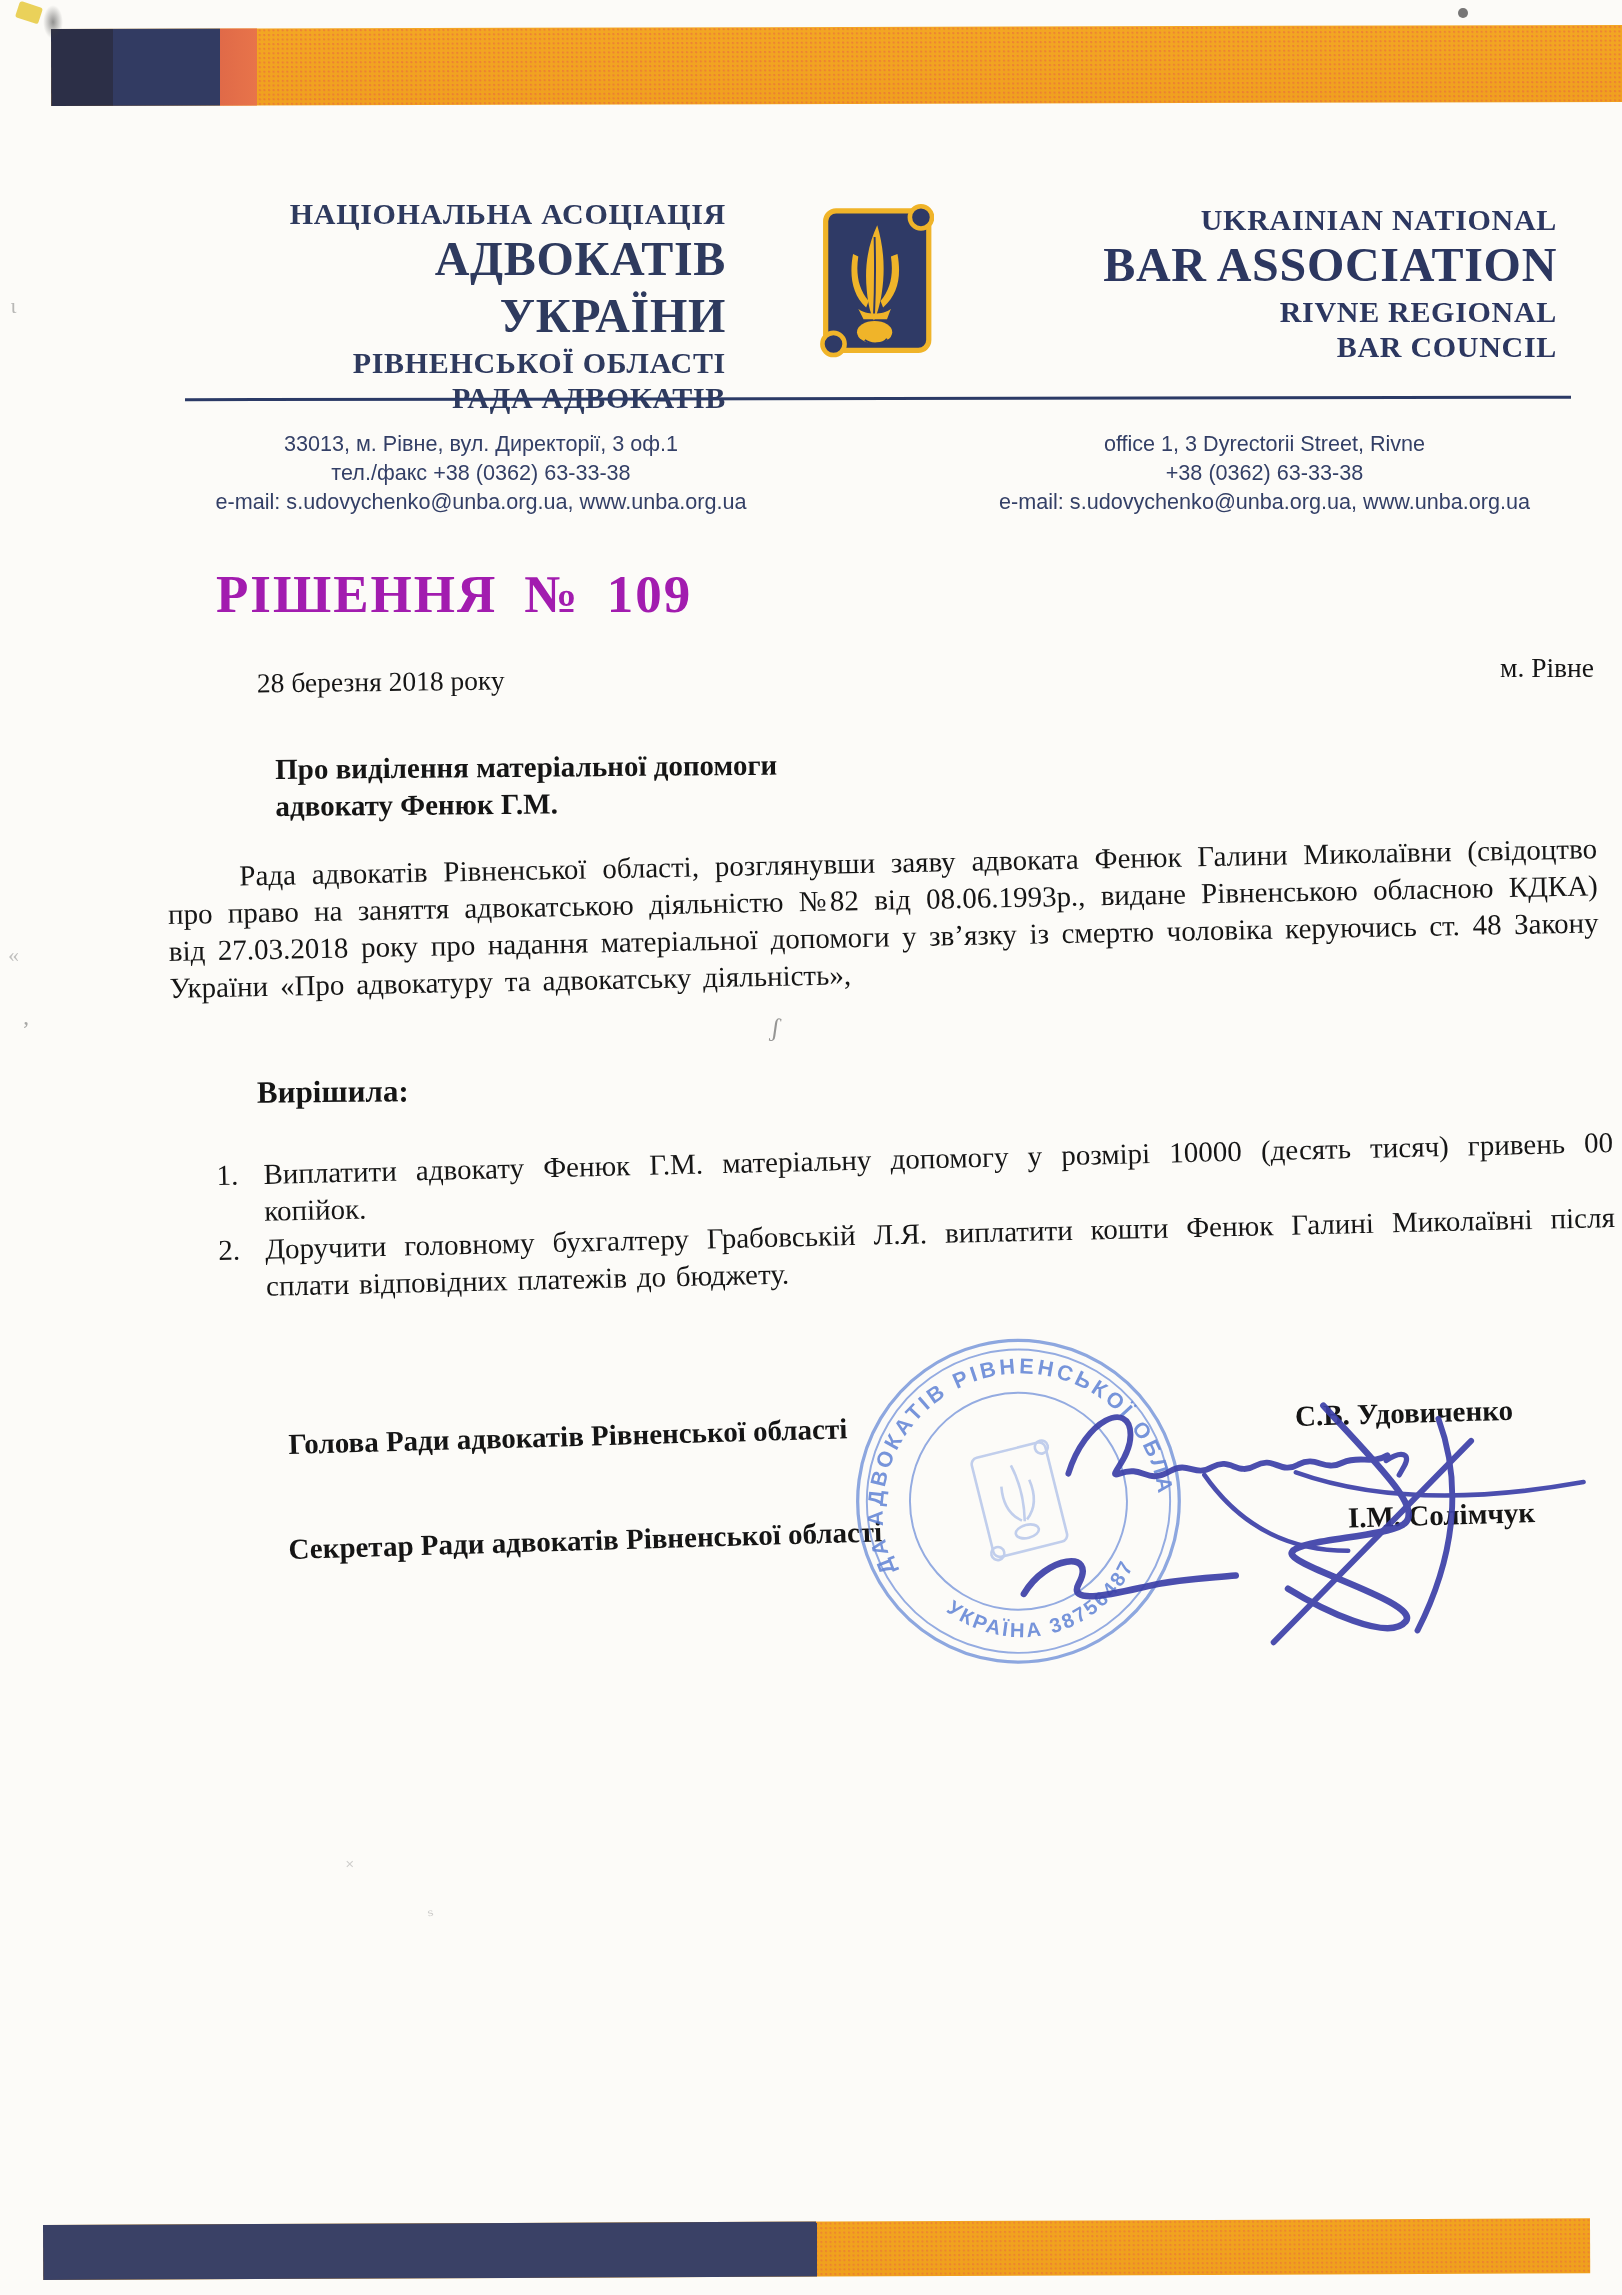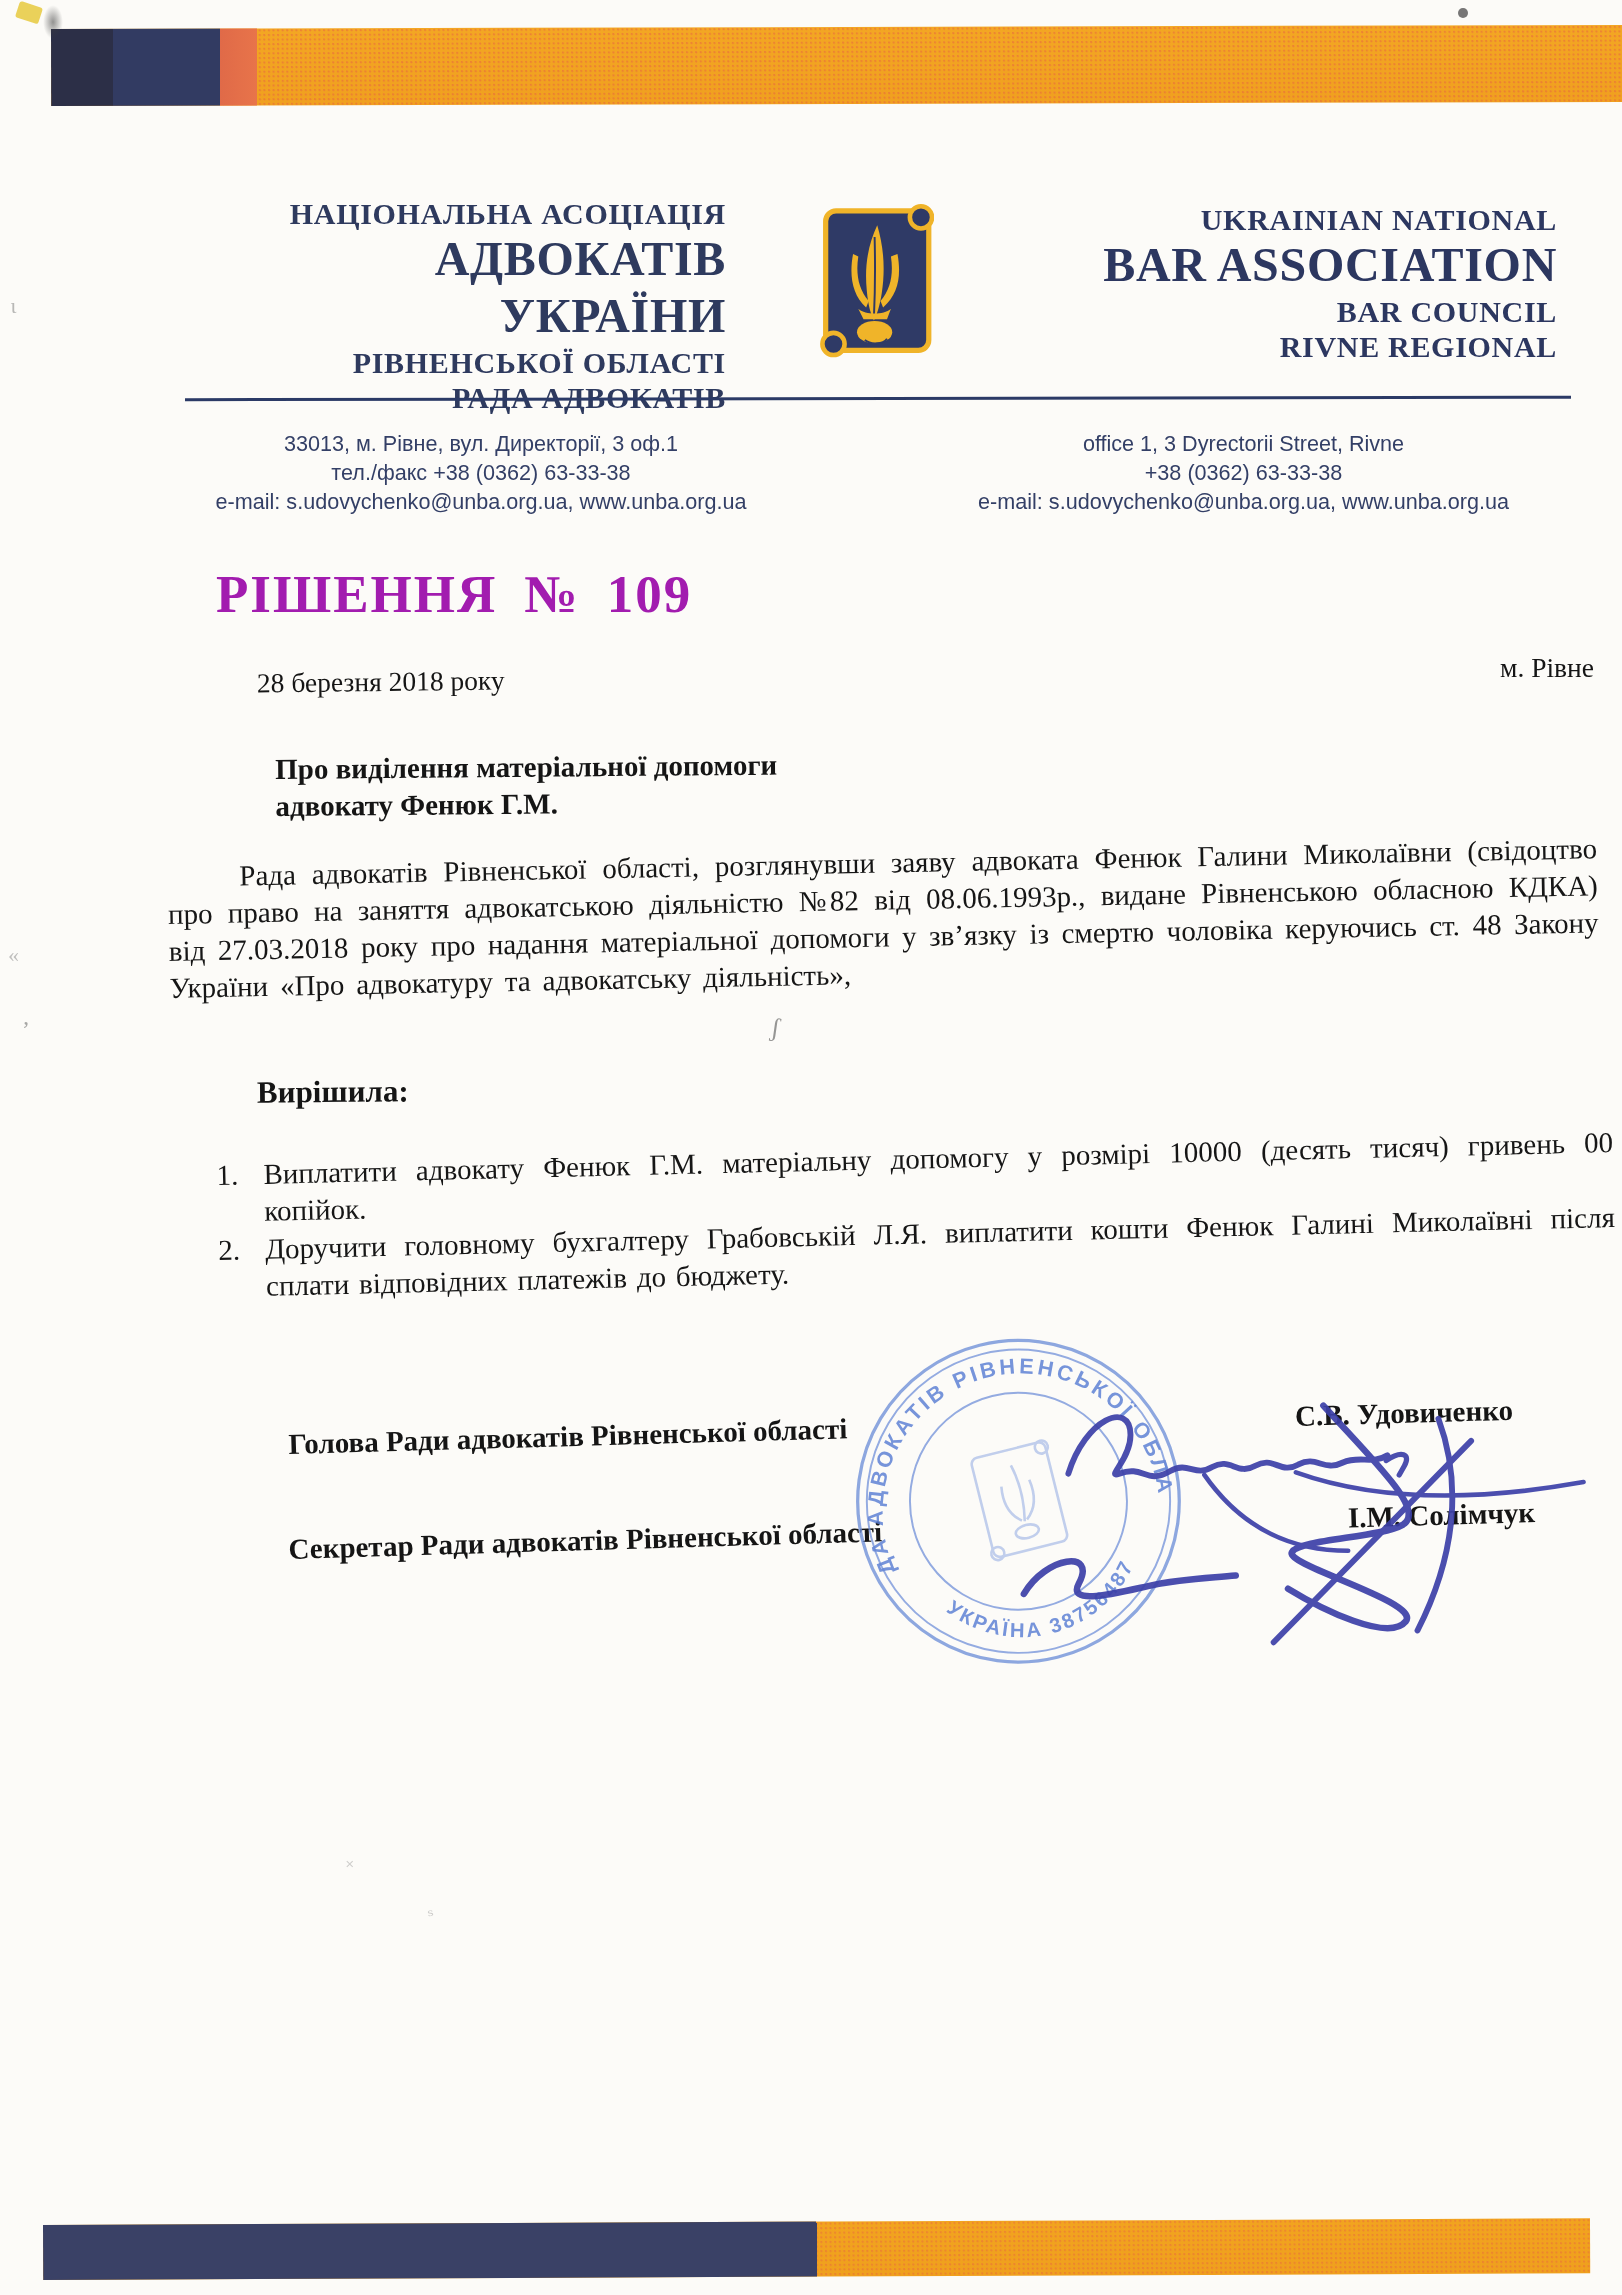--- a/index.html
+++ b/index.html
@@ -45,21 +45,21 @@
   .org-ua{left:216px;top:196px;width:510px;color:#2e3a5e;}
   .org-en{left:1060px;top:202px;width:497px;color:#2c3760;}
   .org .l-sm{font-size:30px;letter-spacing:0.7px;}
   .org .l-lg{font-size:48px;letter-spacing:0.7px;}
   .logo{position:absolute;left:810px;top:191px;width:124px;height:178px;}
   .rule{position:absolute;left:185px;top:397px;width:1386px;height:3.3px;background:#2b3a66;transform:rotate(-0.1deg);}
   .contact{position:absolute;top:429px;text-align:center;
     font-family:"Liberation Sans","DejaVu Sans",sans-serif;
     font-size:21.6px;line-height:29px;color:#333f66;}
   .contact-ua{left:190px;width:582px;}
-  .contact-en{left:949px;width:589px;}
+  .contact-en{left:970px;width:589px;}
   
   .doc-title{position:absolute;left:216px;top:564px;width:1407px;text-align:left;
     font-size:53px;font-weight:bold;letter-spacing:2px;word-spacing:11.8px;color:#a21caf;}
   .doc-date{position:absolute;left:257px;top:666px;font-size:27.5px;transform:rotate(-0.7deg);}
   .doc-place{position:absolute;left:1500px;top:652px;font-size:27.5px;}
   .doc-subject{position:absolute;left:275px;top:751px;width:602px;font-size:29px;font-weight:bold;
     line-height:37px;transform:rotate(-0.5deg);transform-origin:left top;}
   .doc-body{position:absolute;left:167px;top:859px;width:1430px;font-size:29px;line-height:37px;
     text-align:justify;text-indent:72px;word-spacing:4.6px;
     transform:rotate(-1.15deg);transform-origin:left top;color:#161616;}
@@ -111,22 +111,22 @@
       <path d="M134,96 C140,128 136,158 112,178 L108,168 C124,150 128,126 124,100 Z" fill="#f0b429"></path>
       <path d="M74,180 C86,190 112,190 124,180 L118,196 L82,196 Z" fill="#f0b429"></path>
       <ellipse cx="99" cy="216" rx="27" ry="17" fill="#f0b429"></ellipse>
       <path d="M84,228 C94,236 112,234 118,226" stroke="#2f3a66" stroke-width="3" fill="none"></path>
     </svg>
   </div>
 
   <div class="org org-en" data-name="org-name-english">
     <div class="l-sm" data-name="org-en-line1">UKRAINIAN NATIONAL</div>
     <div class="l-lg" data-name="org-en-line2">BAR ASSOCIATION</div>
+    <div class="l-sm" data-name="org-en-line3">RIVNE REGIONAL</div>
     <div class="l-sm" data-name="org-en-line4">BAR COUNCIL</div>
-    <div class="l-sm" data-name="org-en-line3">RIVNE REGIONAL</div>
   </div>
 
   <div class="rule" data-name="header-divider-rule"></div>
 
   <div class="contact contact-ua" data-name="contact-block-ukrainian">
     <div data-name="contact-ua-address">33013, м. Рівне, вул. Директорії, 3 оф.1</div>
     <div data-name="contact-ua-phone">тел./факс  +38 (0362) 63-33-38</div>
     <div data-name="contact-ua-email">e-mail: s.udovychenko@unba.org.ua, www.unba.org.ua</div>
   </div>
 

